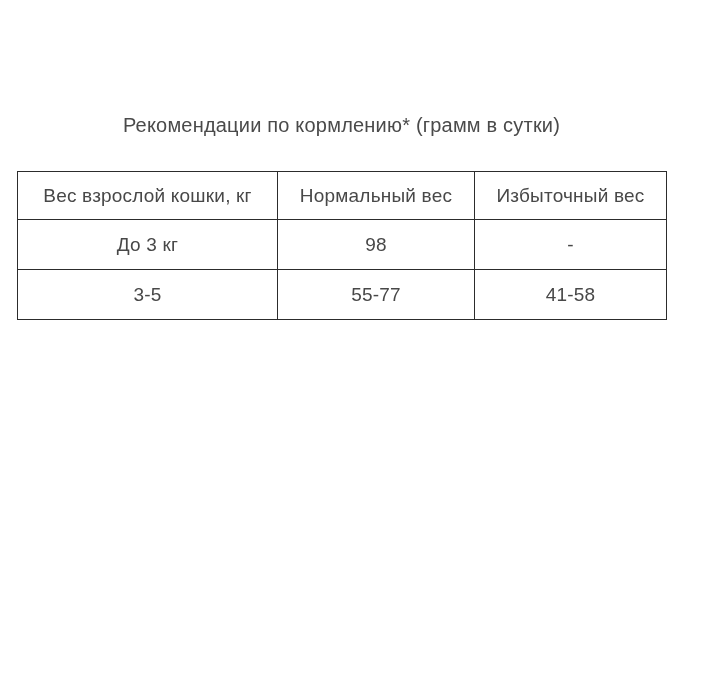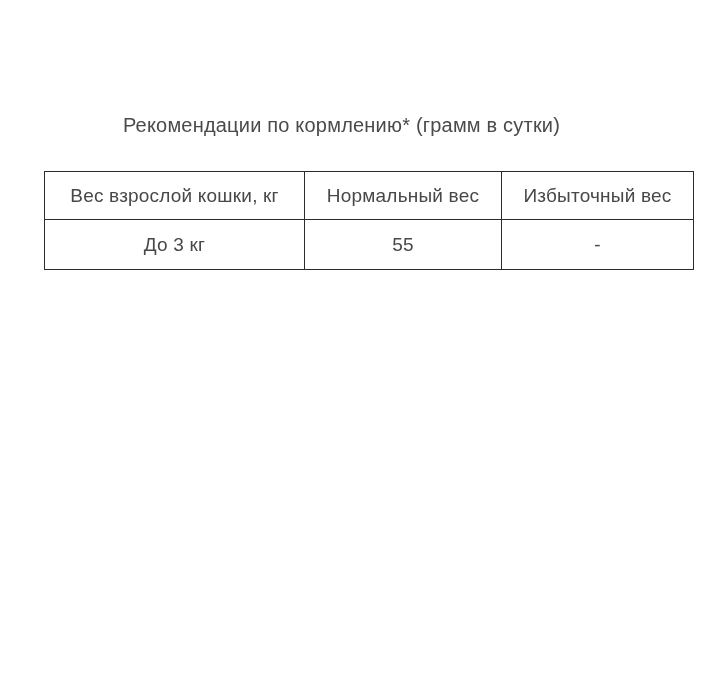--- a/index.html
+++ b/index.html
@@ -27,21 +27,20 @@
     font-size: 20px;
     font-weight: 400;
     color: #4a4a4a;
     letter-spacing: 0.2px;
     line-height: 1.3;
   }
   table.feeding-table {
     width: 649px;
     border-collapse: collapse;
     table-layout: fixed;
-    margin-left: 27px;
   }
   table.feeding-table th,
   table.feeding-table td {
     border: 1.5px solid #2c2c2c;
     text-align: center;
     vertical-align: middle;
     font-size: 19px;
     font-weight: 400;
     color: #484848;
     letter-spacing: 0.2px;
@@ -73,19 +72,24 @@
       <thead>
         <tr>
           <th>Вес взрослой кошки, кг</th>
           <th>Нормальный вес</th>
           <th>Избыточный вес</th>
         </tr>
       </thead>
       <tbody id="table-body">
           <tr>
             <td>До 3 кг</td>
-            <td>55</td>
+            <td>98</td>
             <td>-</td>
+          </tr>
+          <tr>
+            <td>3-5</td>
+            <td>55-77</td>
+            <td>41-58</td>
           </tr>
         </tbody>
     </table>
   </div>
 </div>
 
 </body></html>

